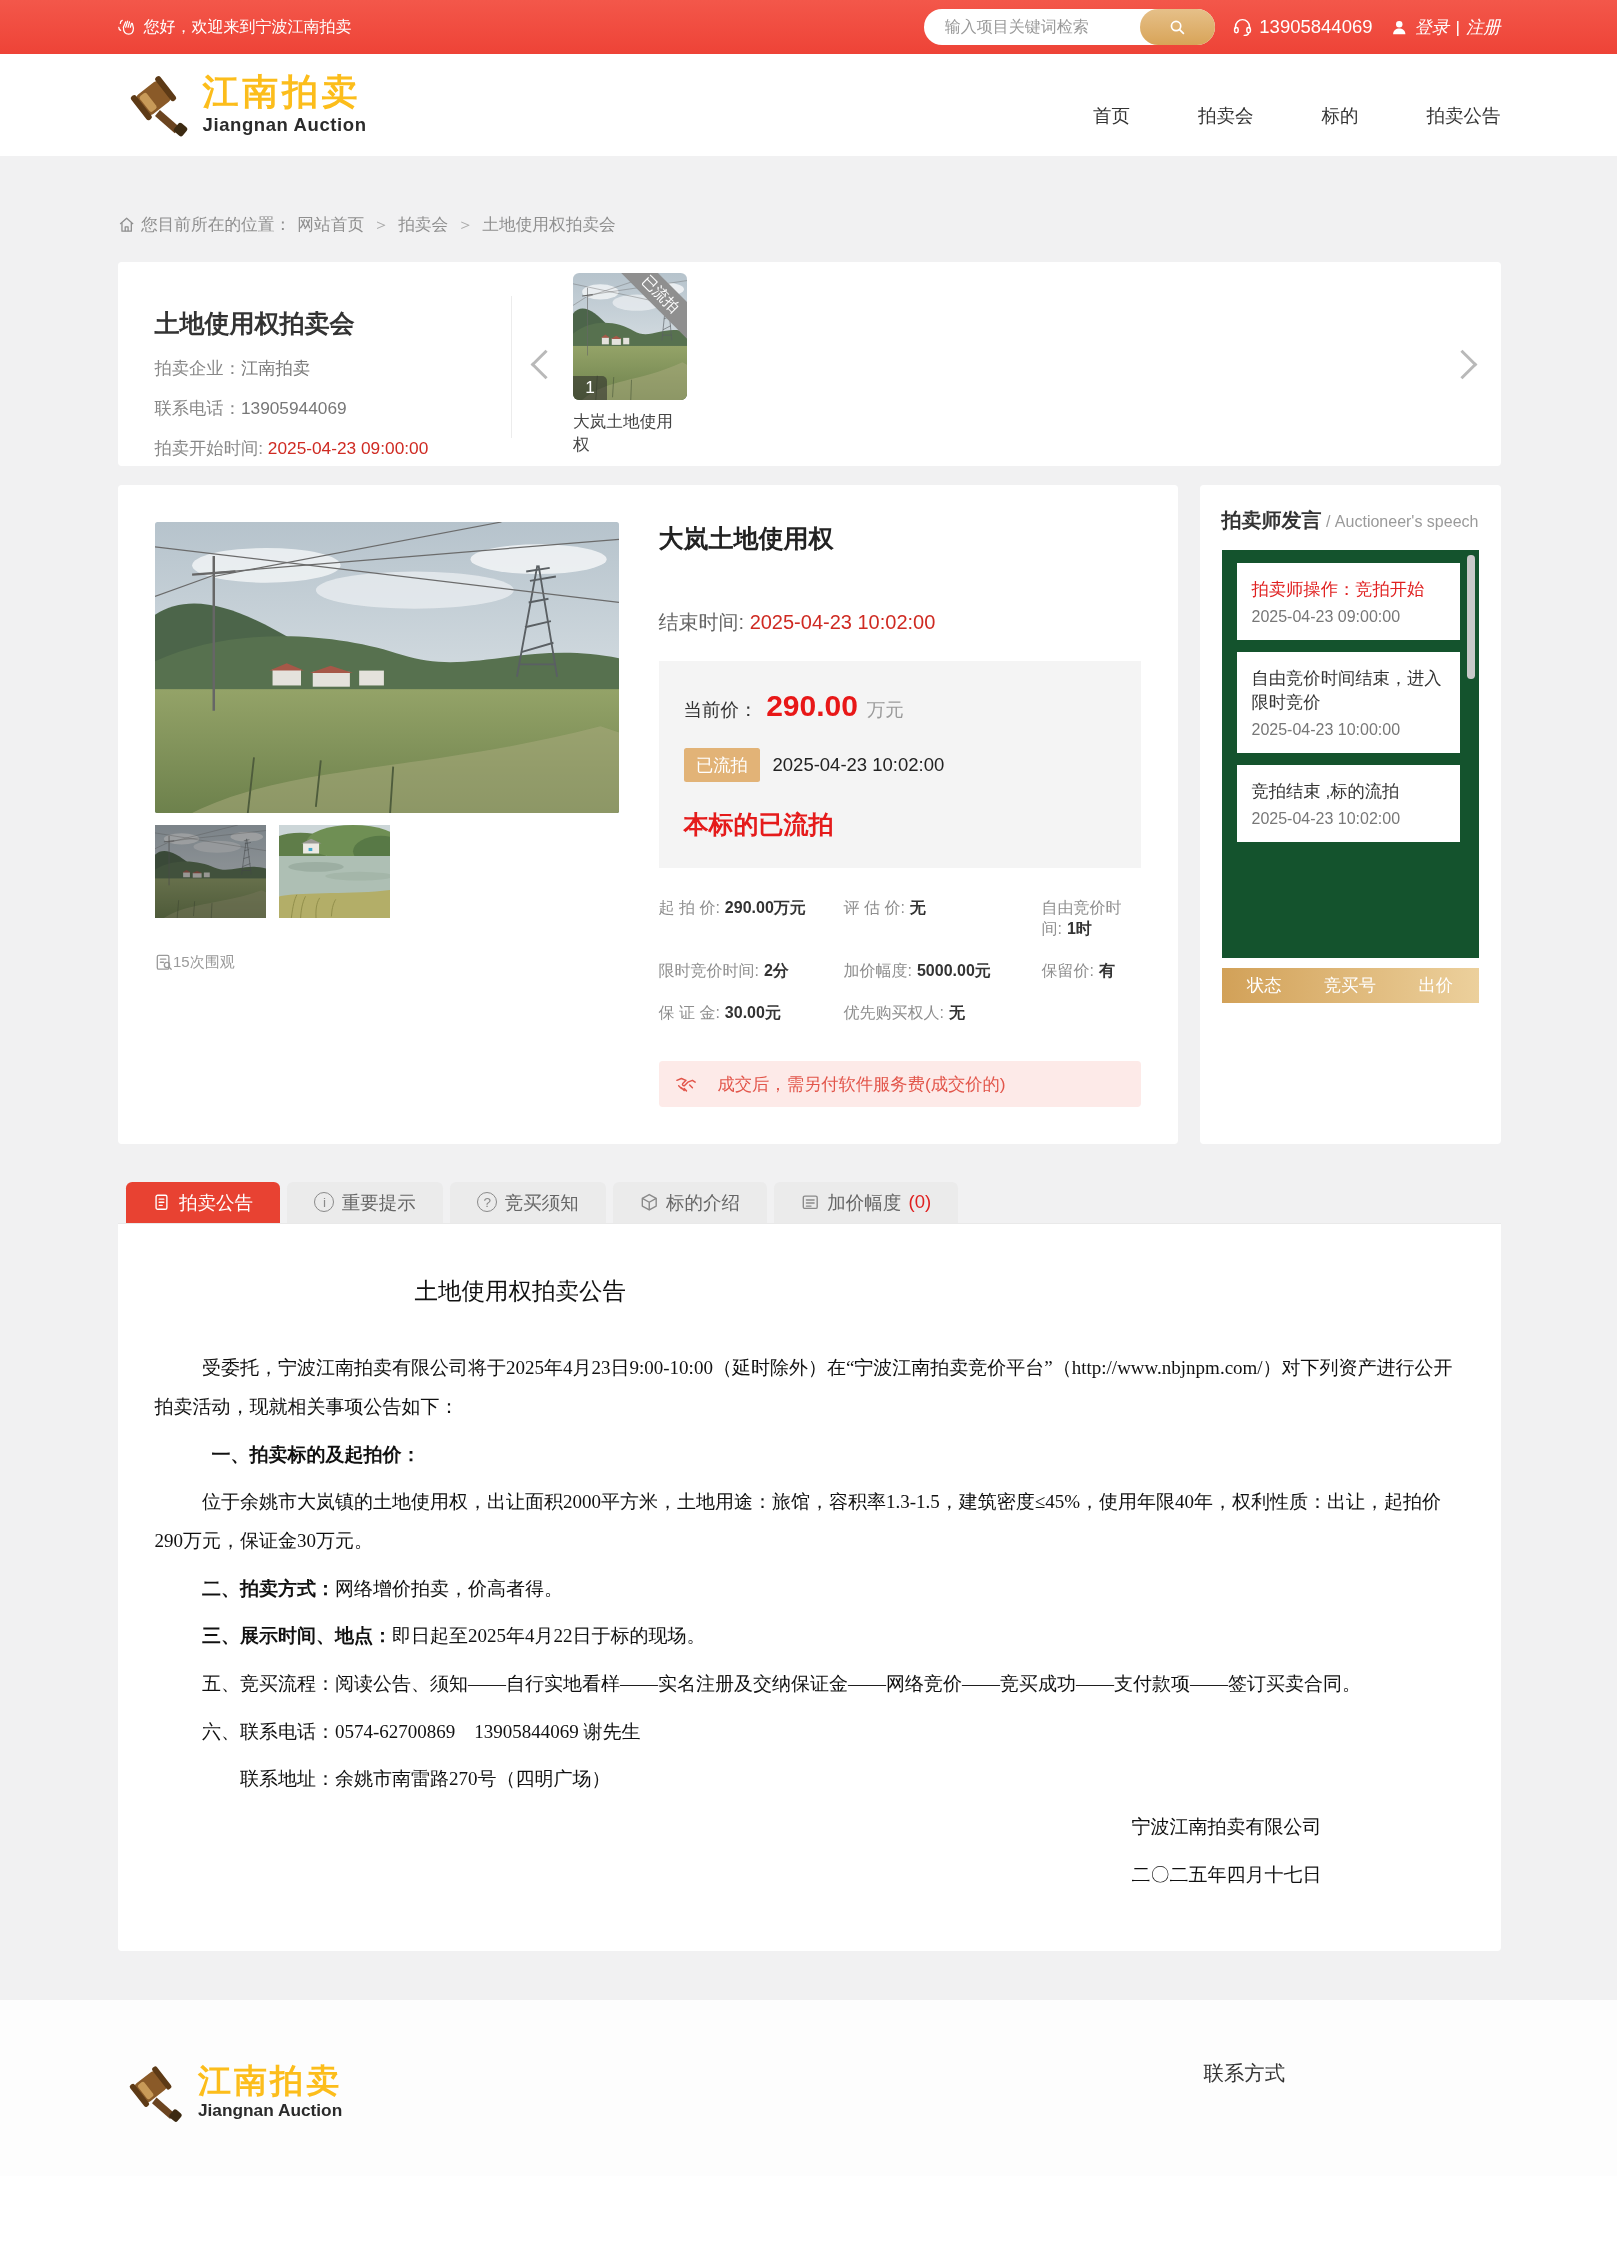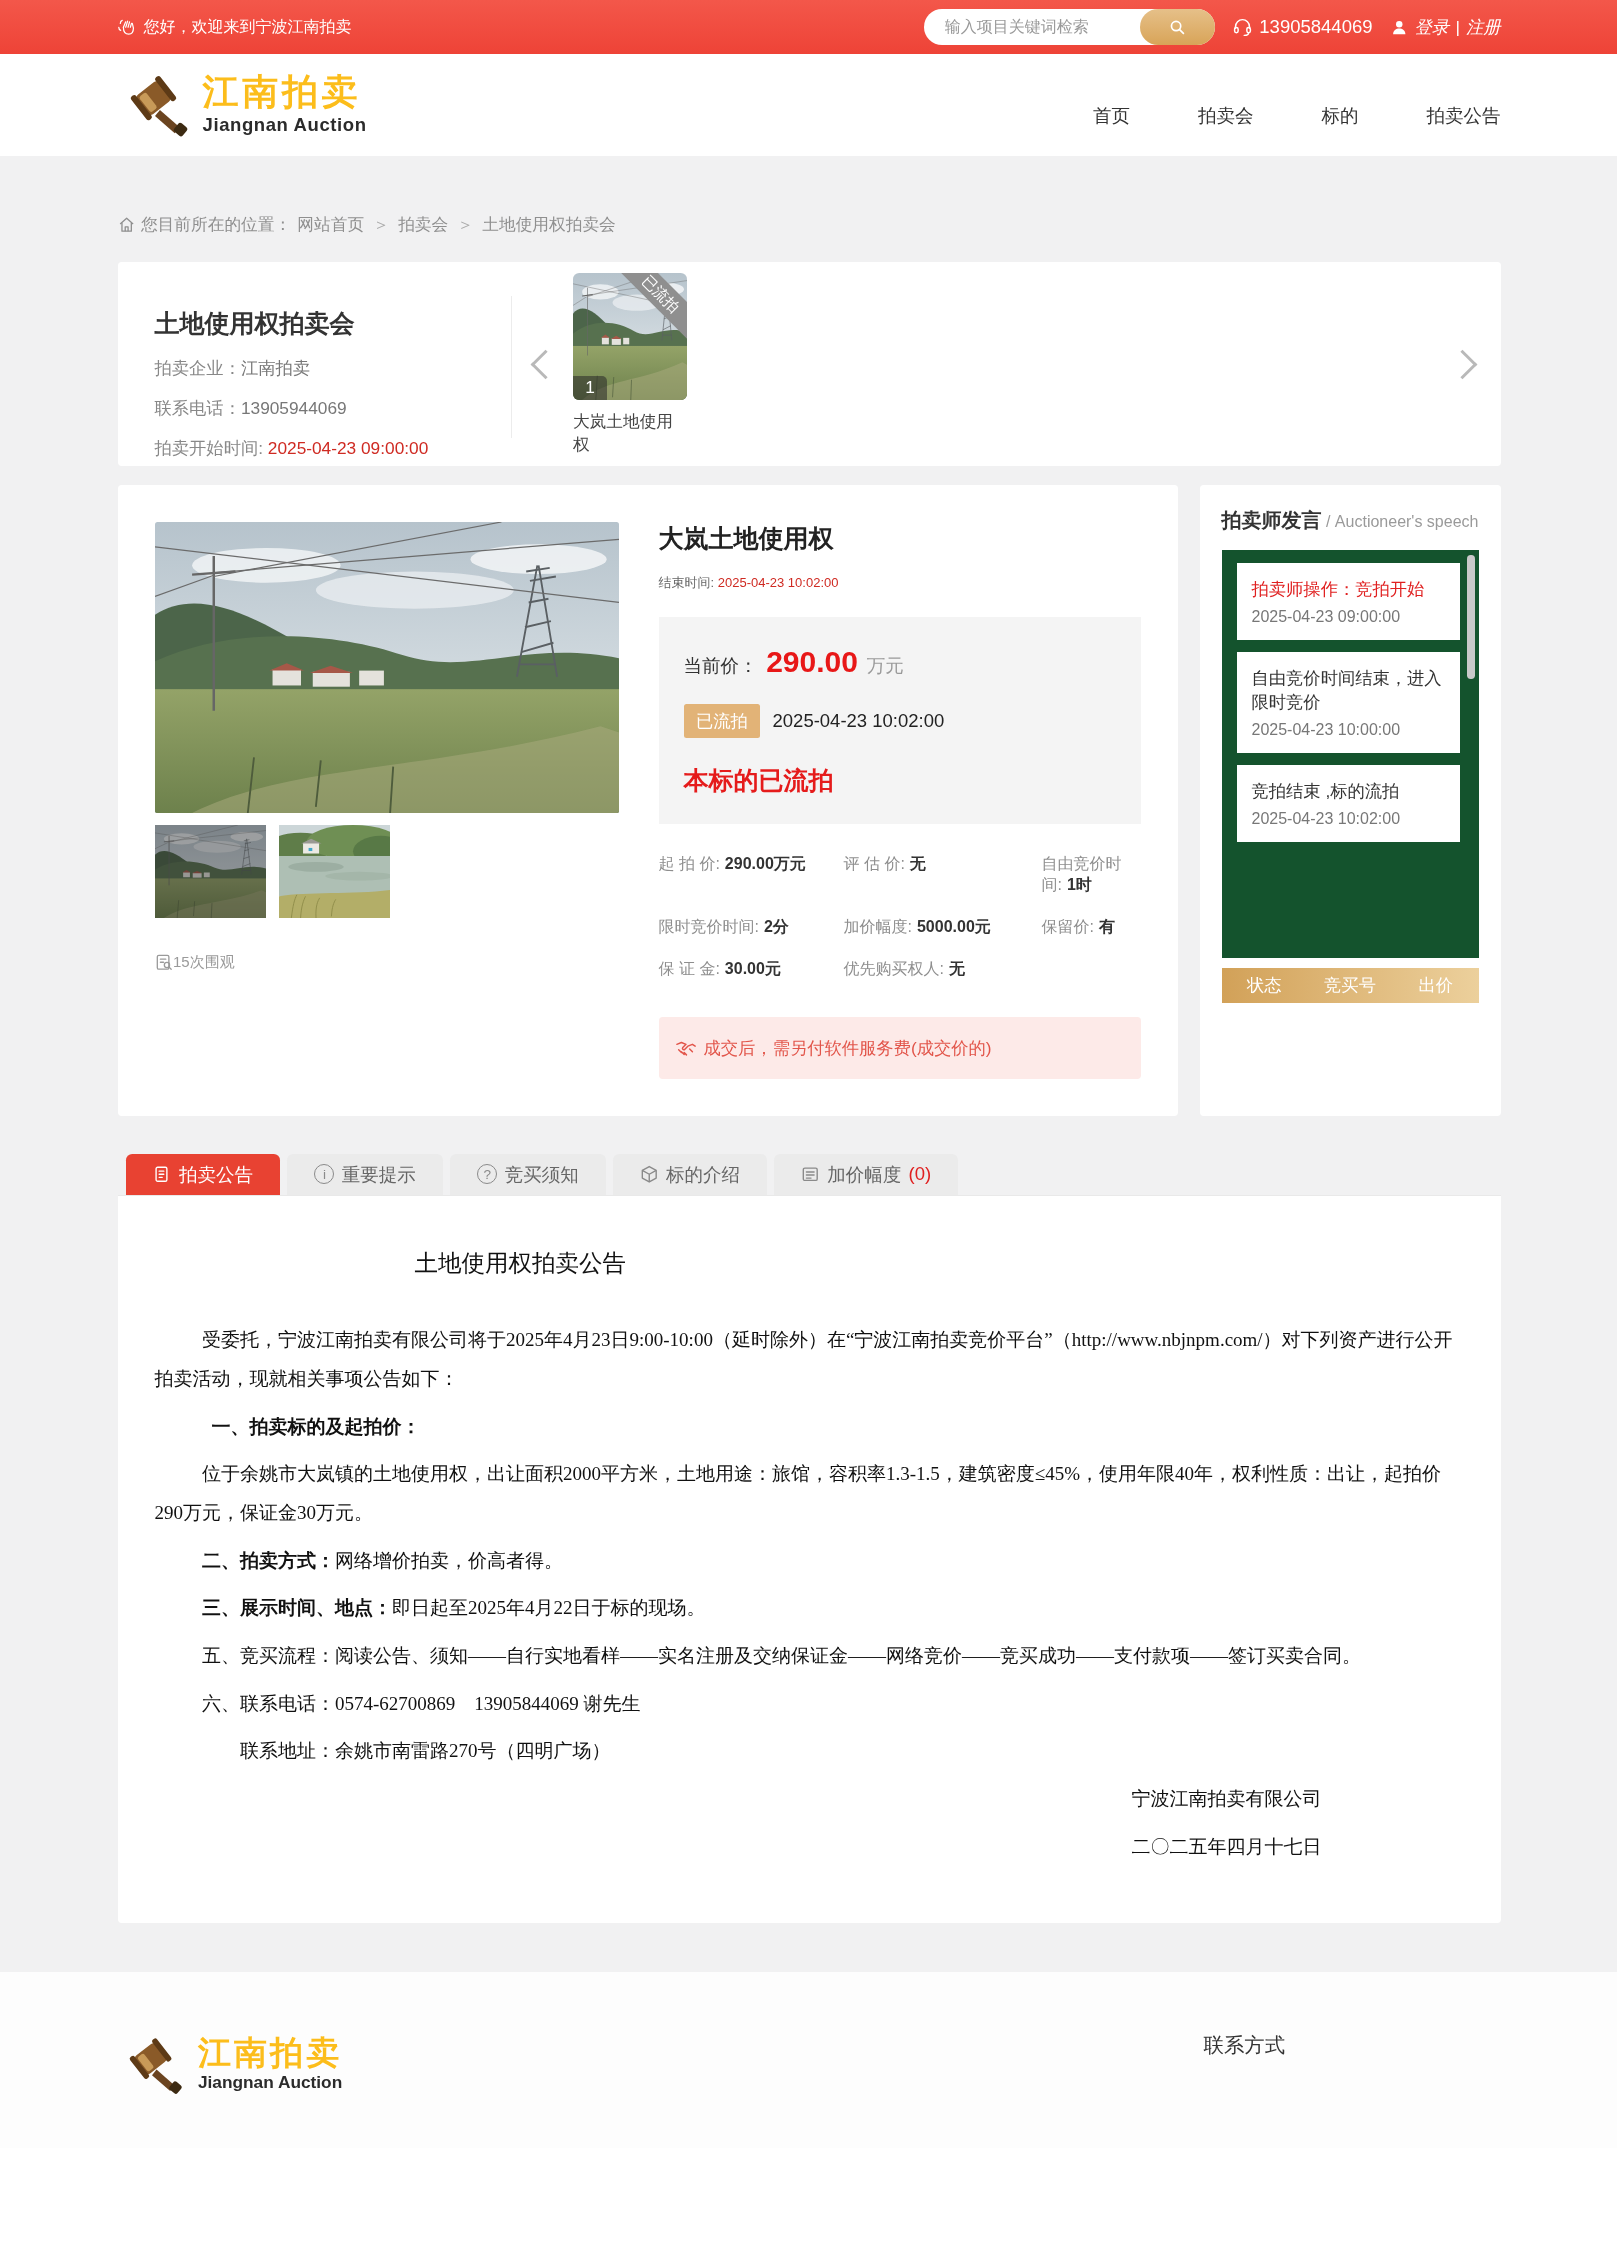--- a/index.html
+++ b/index.html
@@ -65,35 +65,35 @@
   .lot-photo { width:464px; flex:none; }
   .photo-main { width:464px; height:291px; border-radius:2.5px; overflow:hidden; }
   .photo-main svg { display:block; width:100%; height:100%; }
   .thumbs { display:flex; gap:13.6px; margin-top:12.4px; }
   .thumb { position:relative; width:111px; height:93px; overflow:hidden; cursor:pointer; }
   .thumb svg { display:block; width:100%; height:100%; }
   .thumb.selected::after { content:""; position:absolute; inset:0; background:rgba(30,30,30,.38); }
   .views { margin-top:35px; display:flex; align-items:center; gap:0; color:#9a9a9a; font-size:15px; }
   .lot-main { flex:1; }
   .lot-title { font-size:25px; font-weight:bold; color:#222; }
-  .end-row { margin-top:19px; font-size:13px; color:#666; }
+  .end-row { margin-top:54px; font-size:20px; color:#666; }
   .end-row .red { color:#cf2a22; }
   .price-box { margin-top:25px; background:#f4f4f4; padding:28.4px 25px 27px; }
   .price-line { display:flex; align-items:baseline; gap:8.7px; }
   .price-label { font-size:18.5px; color:#333; }
   .price-val { font-size:30px; font-weight:bold; color:#e81717; }
   .price-unit { font-size:18.5px; color:#9a9a9a; }
   .status-line { margin-top:25px; display:flex; align-items:center; gap:12.4px; }
   .badge-passed { background:#e2b377; color:#fff; font-size:17.3px; padding:5px 12.4px; border-radius:2.5px; }
   .status-time { font-size:18.5px; color:#222; }
   .passed-big { margin-top:26px; font-size:25px; font-weight:bold; color:#e51b1b; }
   .fields { margin-top:30px; display:grid; grid-template-columns:185px 198px 1fr; row-gap:21px; font-size:16px; }
   .field .lbl { color:#8e8e8e; }
   .field .val { color:#333; font-weight:bold; margin-left:5px; }
-  .fee-notice { margin-top:37px; background:#fdeae8; border-radius:3.7px; color:#e2554a; font-size:17.3px; display:flex; align-items:center; gap:7px; padding:19px 16px; }
+  .fee-notice { margin-top:37px; background:#fdeae8; border-radius:3.7px; color:#e2554a; font-size:17.3px; display:flex; align-items:center; gap:21px; padding:11px 16px; }
 
   
   .speech-card { flex:1; padding:22px 22px 0; display:flex; flex-direction:column; }
   .speech-title { font-size:20px; color:#333; font-weight:bold;text-align:center; }
   .speech-title .en { color:#9a9a9a; font-weight:normal; font-size:16px; }
   .speech-panel { position:relative; margin-top:16px; background:#14532d; height:408px; padding:13.6px 18.5px 13.6px 15px; overflow:hidden; }
   .msg { background:#fff; padding:13.6px 15px; margin-bottom:12.4px; }
   .msg .t { font-size:17.3px; color:#333; }
   .msg.hl .t { color:#e02020; }
   .msg .time { margin-top:7.4px; font-size:16px; color:#777; }

